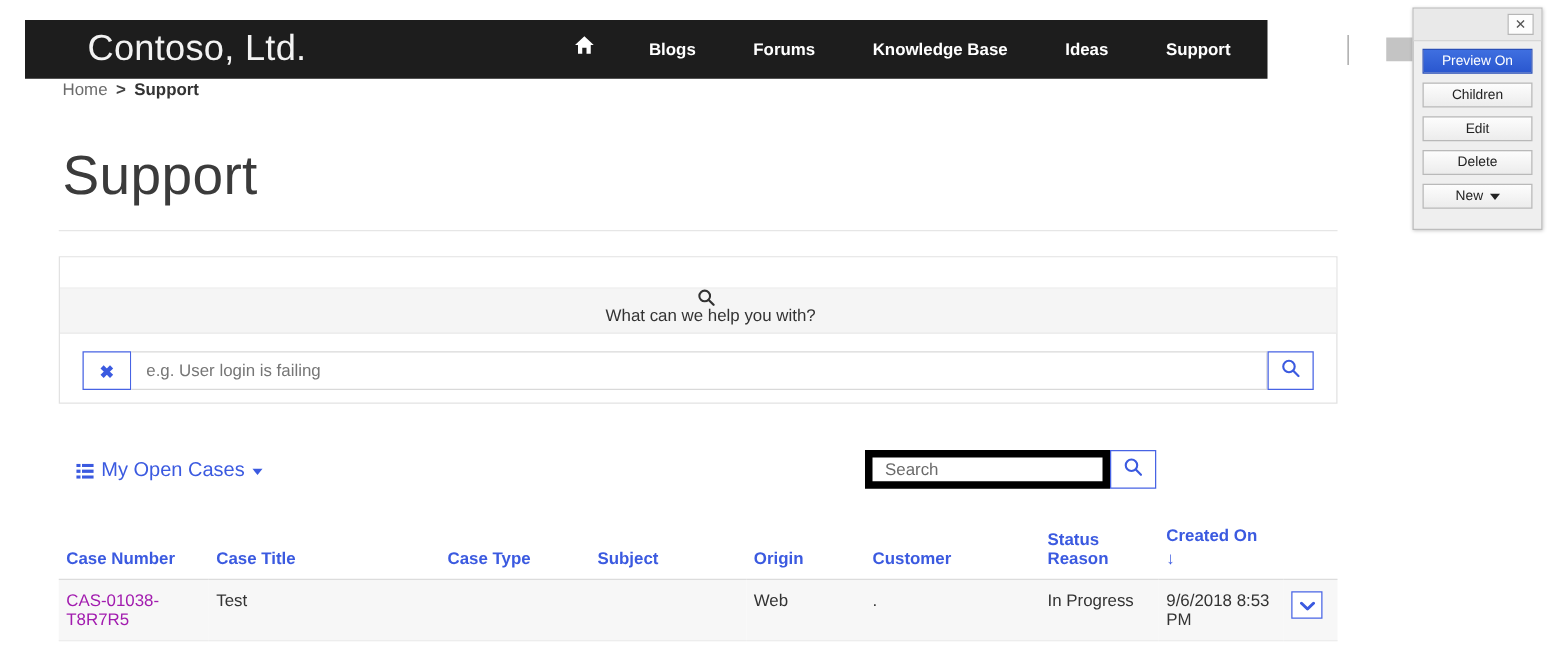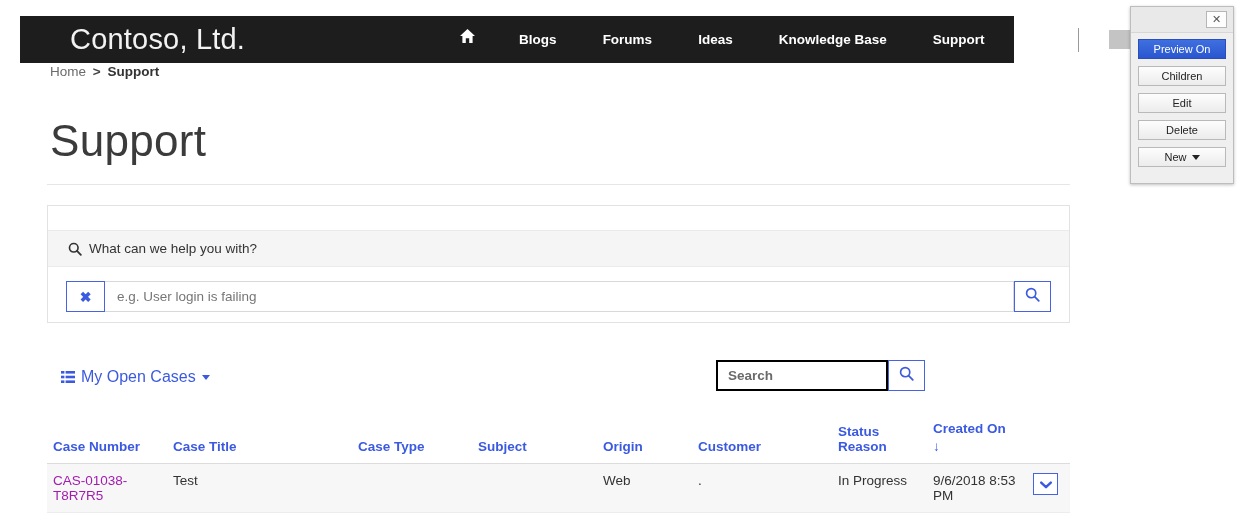--- a/index.html
+++ b/index.html
@@ -84,20 +84,21 @@
     width: 1023px; height: 118px;
     border: 1px solid #e2e2e2;
     background: #ffffff;
   }
   .kb-strip { height: 25px; background: #ffffff; border-bottom: 1px solid #eaeaea; }
   .kb-head {
     height: 36px; background: #f5f5f5;
     display: flex; align-items: center;
     padding-left: 20px;
     border-bottom: 1px solid #eaeaea;
+    flex-direction: column;
   }
   .kb-head-ico { margin-right: 7px; display: flex; align-items: center; }
   .kb-head-text { font-size: 13.5px; color: #333; }
   .kb-body { padding: 14px 18px 0 18px; display: flex; align-items: center; }
   .kb-clear {
     width: 39px; height: 31px;
     border: 1px solid #4763e4;
     background: #ffffff;
     color: #3b5ae0;
     font-size: 14px; font-weight: bold;
@@ -136,27 +137,26 @@
     width: 0; height: 0; margin-left: 6px;
     border-left: 4.5px solid transparent;
     border-right: 4.5px solid transparent;
     border-top: 5.5px solid #3b5ae0;
   }
   .search-group {
     position: absolute; right: 145px; top: 0;
     display: flex; align-items: center;
   }
   .tbl-search {
-    width: 172px; height: 31px;
-    border: 2px solid #000000;
+    width: 196px; height: 31px;
+    border: 6px solid #000000;
     padding: 0 10px;
     font-size: 13.5px; color: #333;
     font-family: "Liberation Sans", sans-serif;
     outline: none;
-    font-weight: bold;
   }
   .tbl-search::placeholder { color: #6a6a6a; }
   .tbl-search-btn {
     width: 37px; height: 31px;
     border: 1px solid #4763e4; border-left: 1px solid #4763e4;
     background: #ffffff;
     display: flex; align-items: center; justify-content: center;
     cursor: pointer;
   }
   .new-case-btn {
@@ -276,22 +276,22 @@
       <div class="nav-item icon-item">
         <span class="home-ico">
           <svg width="17" height="16" viewBox="0 0 17 16">
             <path d="M8.5 1 L16 8 L13.6 8 L13.6 15 L10.2 15 L10.2 10.2 L6.8 10.2 L6.8 15 L3.4 15 L3.4 8 L1 8 Z" fill="#ffffff"></path>
           </svg>
         </span>
       </div>
 
       <div class="nav-item">Blogs</div>
       <div class="nav-item">Forums</div>
+      <div class="nav-item">Knowledge Base</div>
       <div class="nav-item">Ideas</div>
-      <div class="nav-item">Knowledge Base</div>
       <div class="nav-item">Support</div>
 
       <div class="nav-item icon-item">
         <span class="srch-ico">
           <svg width="17" height="17" viewBox="0 0 17 17">
             <circle cx="7" cy="7" r="5.2" fill="none" stroke="#ffffff" stroke-width="2"></circle>
             <line x1="10.9" y1="10.9" x2="15.6" y2="15.6" stroke="#ffffff" stroke-width="2.2" stroke-linecap="round"></line>
           </svg>
         </span>
       </div>

